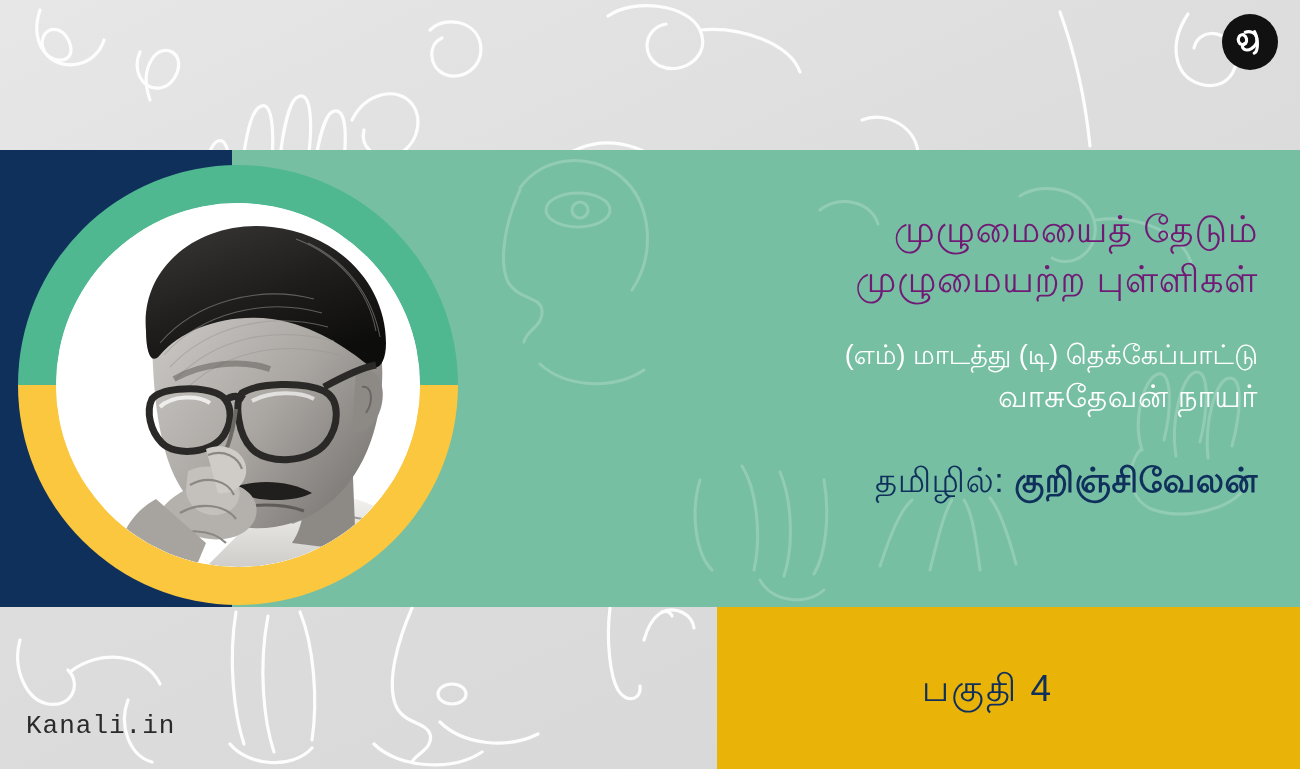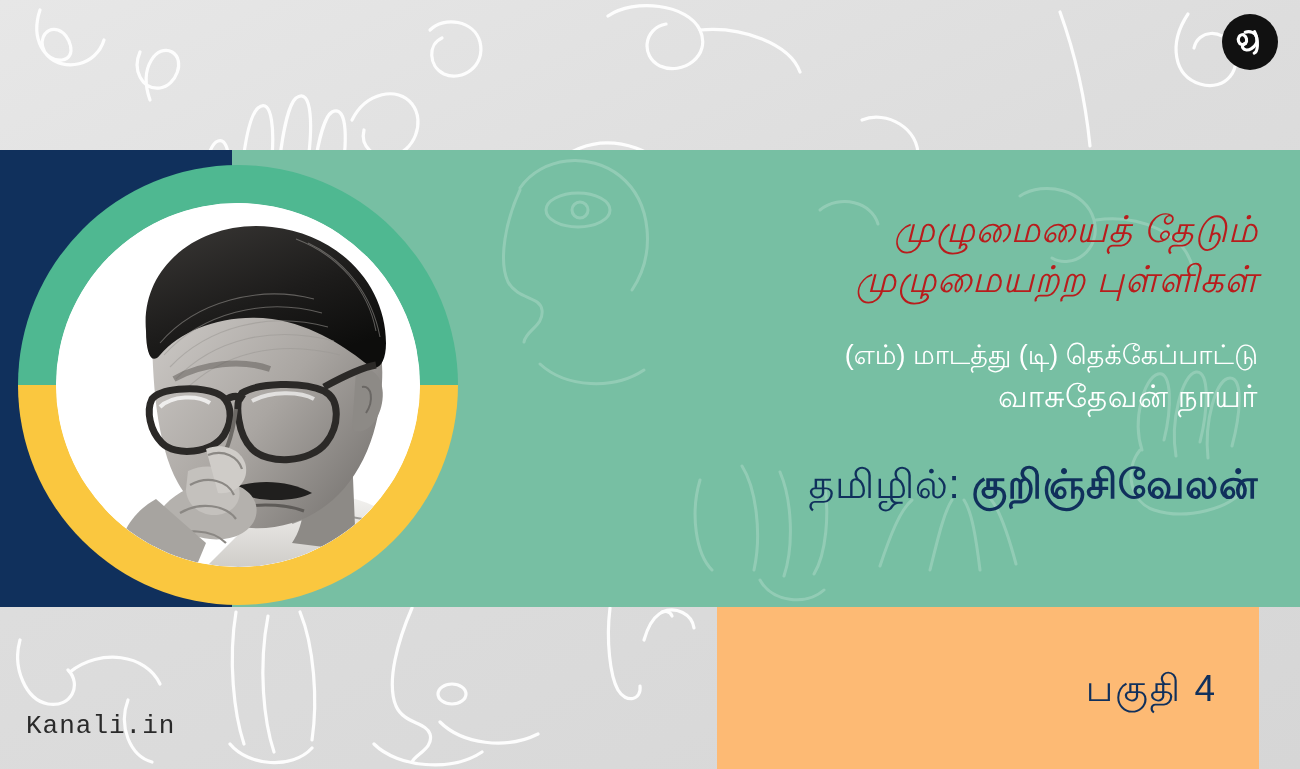--- a/index.html
+++ b/index.html
@@ -48,65 +48,64 @@
     clip-path: inset(50% 0 0 0);
   }
   #portrait-photo {
     position:absolute; left:38px; top:38px; width:364px; height:364px;
     border-radius:50%; overflow:hidden; background:#ffffff;
   }
   #portrait-photo svg { display:block; }
 
   
   #part-block {
-    position:absolute; left:717px; top:607px; width:542px; height:162px;
-    background:#fdba74;
-    display:flex; align-items:center; justify-content:flex-end;
+    position:absolute; left:717px; top:607px; width:583px; height:162px;
+    background:#eab308;
+    display:flex; align-items:center; justify-content:center;
     padding-right:42px;
   }
   #part-label {
     color:#10305c;
     font-size:37px;
     letter-spacing:2px;
     font-weight:400;
     line-height:1;
   }
 
   
   #text-block {
     position:absolute; right:42px; top:205px; width:620px;
     text-align:right;
   }
   #book-title {
-    color:#b91c1c;
+    color:#701a75;
     font-size:37px;
     line-height:1.36;
     font-weight:400;
     letter-spacing:.5px;
-    font-style:italic;
   }
   #author-block {
     margin-top:30px;
     color:#ffffff;
   }
   #author-prefix {
     font-size:27px;
     line-height:1.45;
     font-weight:400;
   }
   #author-name {
     font-size:31px;
     line-height:1.45;
     font-weight:400;
     letter-spacing:.5px;
   }
   #translator-block {
     margin-top:38px;
     color:#10305c;
-    font-size:40px;
+    font-size:34px;
     line-height:1.3;
     font-weight:700;
     letter-spacing:.5px;
   }
   #translator-label { font-weight:400; }
 
   
   #watermark {
     position:absolute; left:26px; bottom:28px;
     font-family:"Liberation Mono", monospace;

